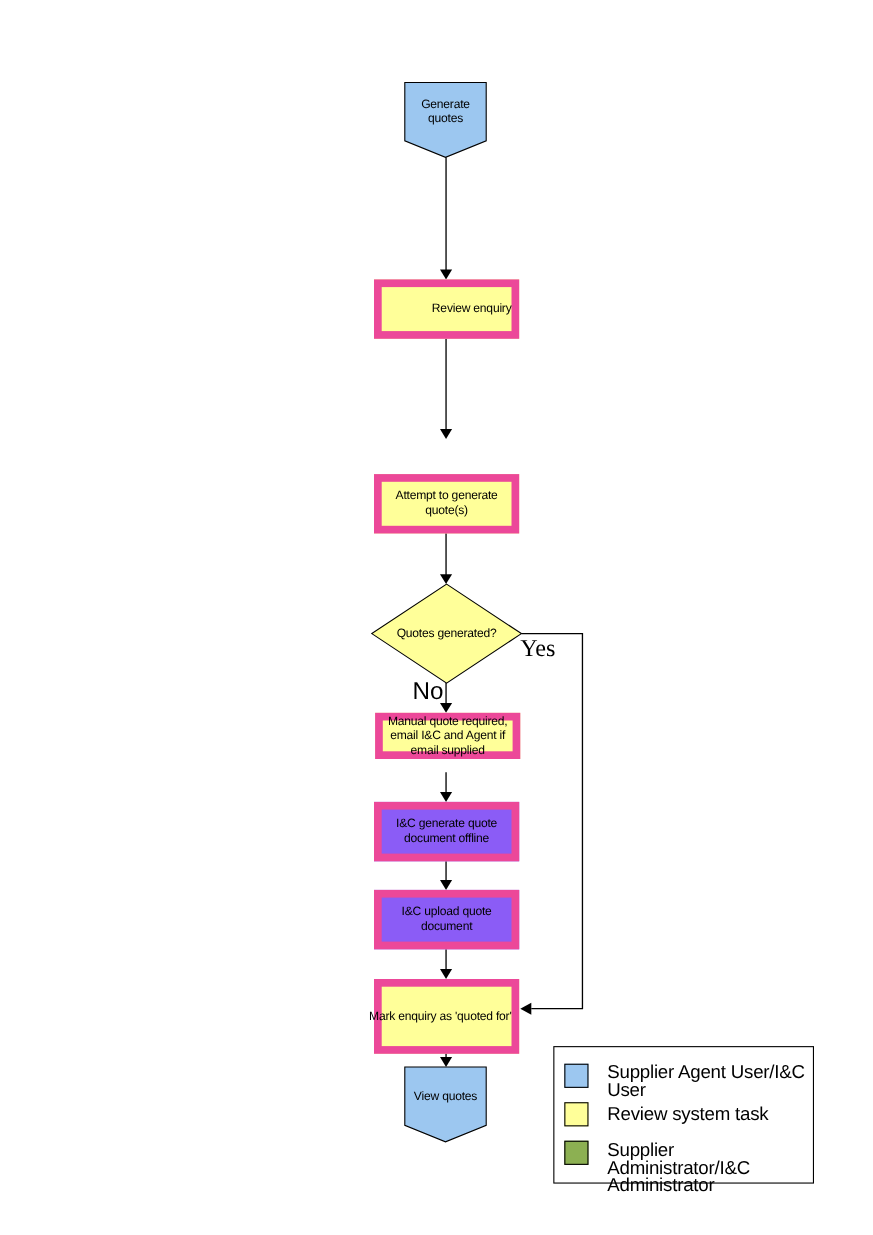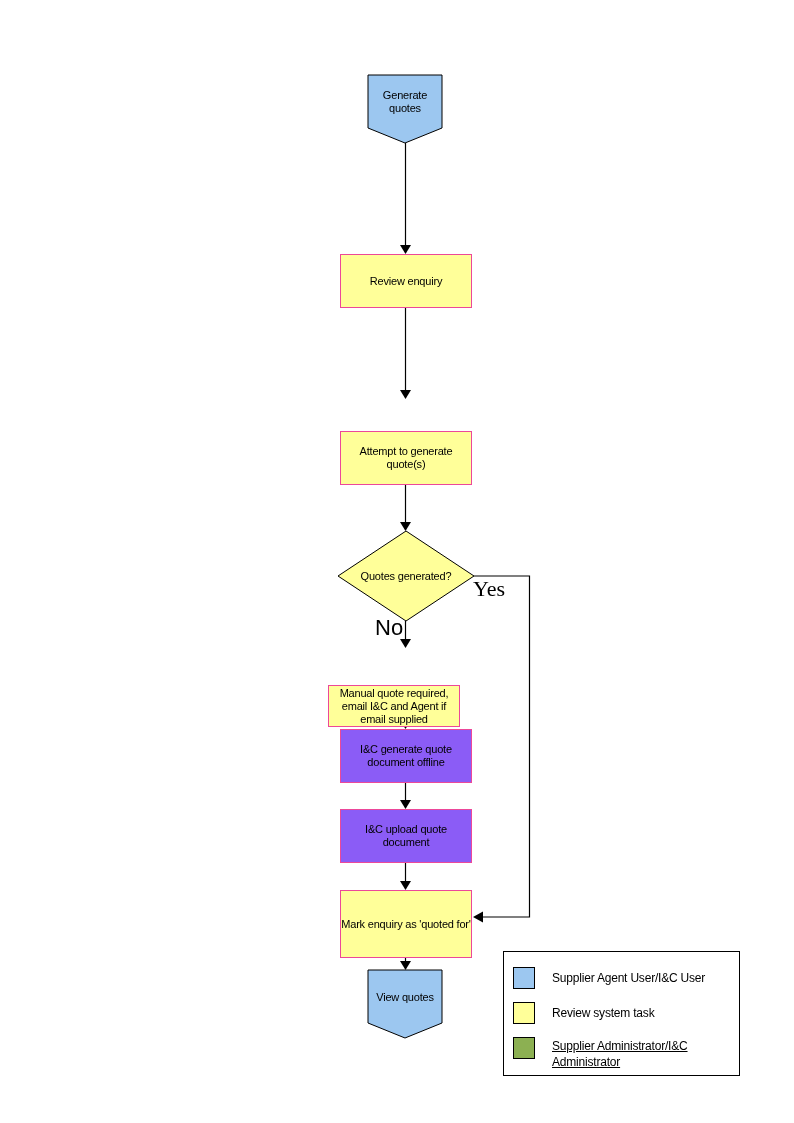--- a/index.html
+++ b/index.html
@@ -14,26 +14,26 @@
   svg.layer{pointer-events:none;}
 
   
   .node{
     position:absolute;
     display:flex;align-items:center;justify-content:center;
     text-align:center;
     font-size:11px;line-height:13px;color:#000;
     letter-spacing:-0.2px;
   }
-  .rect-node{border:1px solid #ec4899;box-sizing:border-box;}
+  .rect-node{border:7px solid #ec4899;box-sizing:border-box;justify-content:flex-end;}
   .fill-user-bg{background:#8b5cf6;}
   .fill-system-bg{background:#FFFF99;}
   .node-review   {left:340px;top:254px;width:132px;height:54px;}
   .node-attempt  {left:340px;top:399px;width:132px;height:54px;margin-top:32px;}
-  .node-manual   {left:328px;top:648px;width:132px;height:42px;margin-top:37px;}
+  .node-manual   {left:341px;top:648px;width:132px;height:42px;}
   .node-icgen    {left:340px;top:729px;width:132px;height:54px;}
   .node-icupload {left:340px;top:809px;width:132px;height:54px;}
   .node-mark     {left:340px;top:890px;width:132px;height:68px;white-space:nowrap;}
   
   .node-start    {left:368px;top:77px;width:74px;height:50px;}
   .node-end      {left:368px;top:972px;width:74px;height:50px;}
   .node-decision {left:351px;top:546px;width:110px;height:60px;}
 
   
   .fill-user{fill:#9CC7F0;stroke:#000;stroke-width:1;}
@@ -51,31 +51,31 @@
   .label-no{left:375px;top:617px;}
 
   
   .legend{
     position:absolute;left:503px;top:951px;width:237px;height:125px;
     border:1px solid #000;box-sizing:border-box;background:#fff;
   }
   .legend-row{position:absolute;left:9px;display:flex;align-items:flex-start;}
   .legend-row-1{top:15px;}
   .legend-row-2{top:50px;}
-  .legend-row-3{top:85px;text-decoration:underline;}
+  .legend-row-3{top:85px;}
   .swatch{
     width:22px;height:22px;border:1px solid #000;box-sizing:border-box;
     flex:0 0 auto;
   }
   .swatch-user{background:#9CC7F0;}
   .swatch-system{background:#FFFF99;}
   .swatch-admin{background:#8CB052;}
   .legend-label{
     margin-left:17px;width:185px;
-    font-size:12px;line-height:16px;color:#000;
+    font-size:17px;line-height:16px;color:#000;
     letter-spacing:-0.2px;
     align-self:center;
   }
   .legend-row-3 .legend-label{align-self:flex-start;margin-top:1px;}
 </style>
 </head>
 <body>
 
 <div class="page">
 

